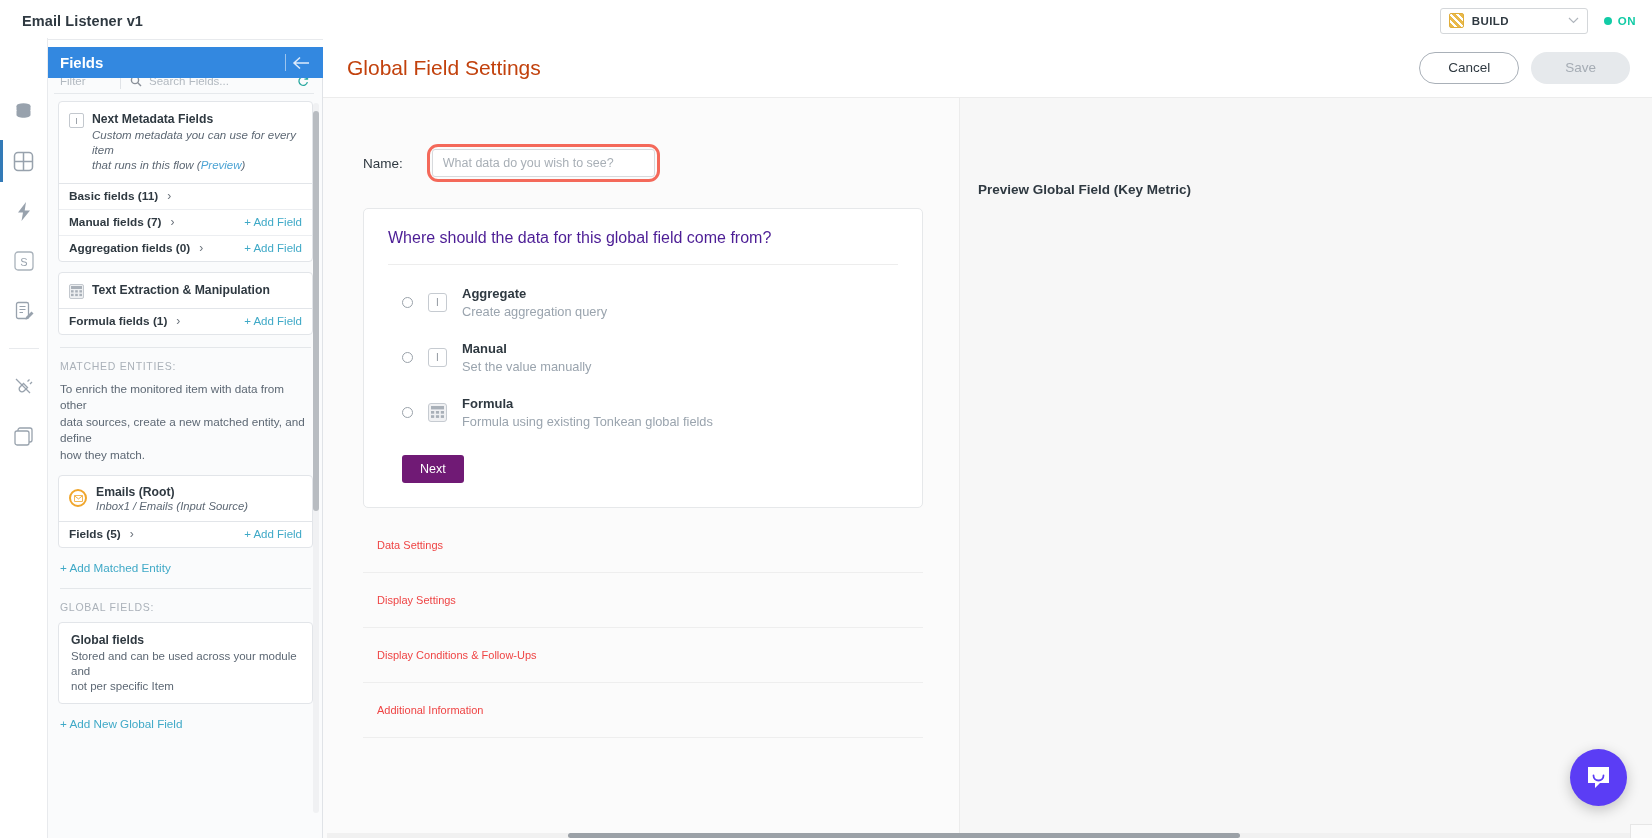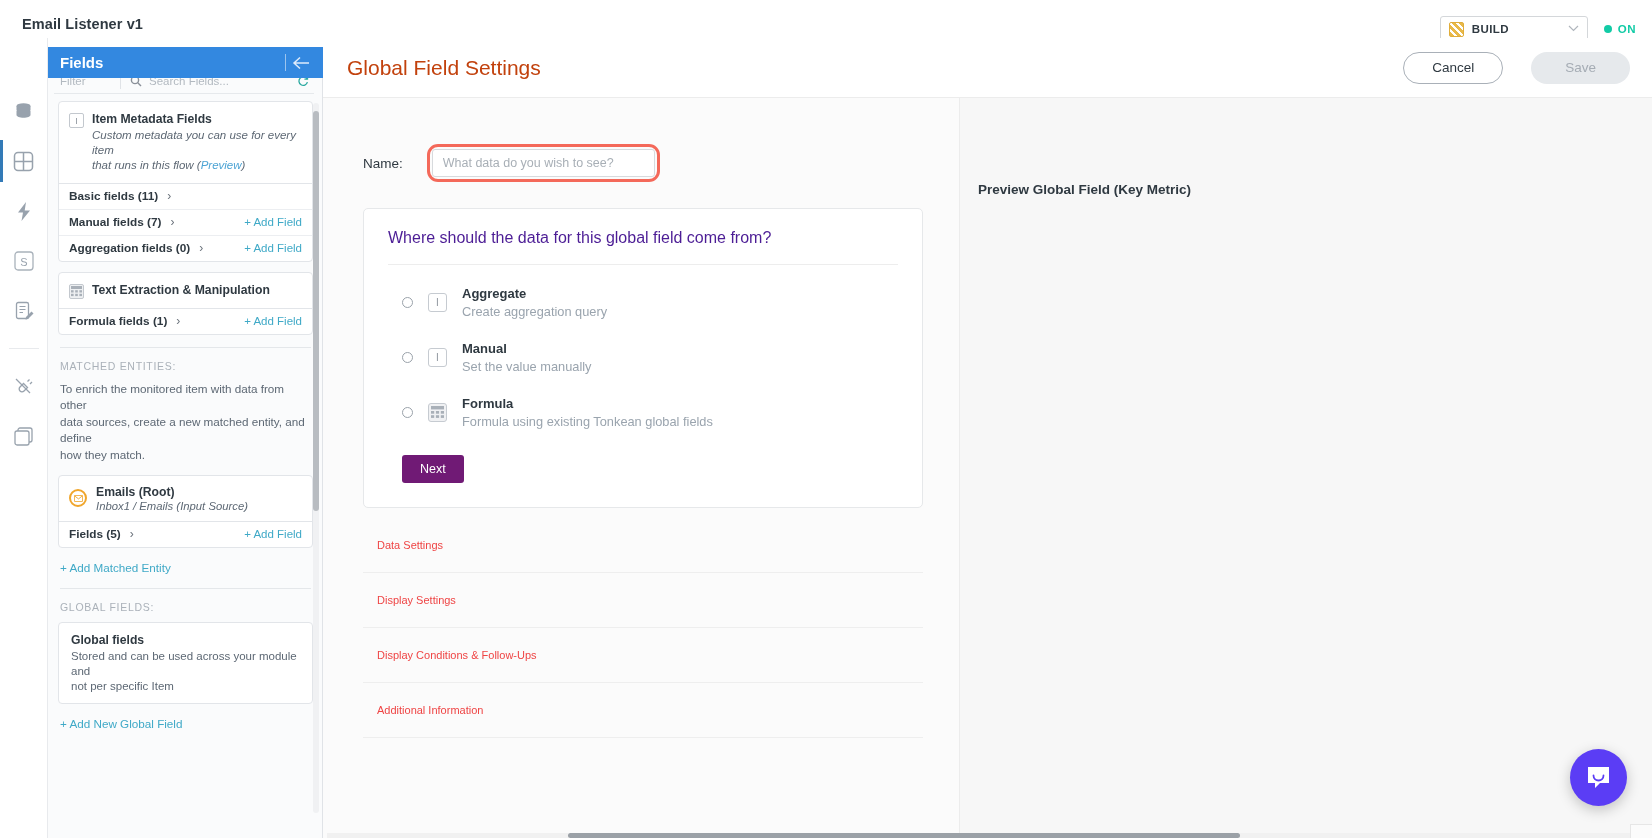--- a/index.html
+++ b/index.html
@@ -6,23 +6,23 @@
   html, body {
     width: 1652px; height: 838px;
     font-family: "Liberation Sans", sans-serif;
     background: #ffffff;
     overflow: hidden;
   }
   body { position: relative; }
 
   
   .topbar {
-    position: absolute; top: 16px; left: 0; width: 1652px; height: 38px;
+    position: absolute; top: 2px; left: 0; width: 1652px; height: 38px;
     background: #ffffff; border-bottom: 1px solid #e8eaed;
-    display: flex; align-items: flex-start;
+    display: flex; align-items: center;
   }
   .app-title {
     margin-left: 22px; font-size: 14.5px; font-weight: bold; color: #2f3941;
     letter-spacing: 0.1px;
   }
   .topbar-right {
     margin-left: auto; display: flex; align-items: center; gap: 16px; padding-right: 16px;
   }
   .env-select {
     width: 148px; height: 26px; border: 1px solid #d4d7da; border-radius: 3px;
@@ -138,21 +138,21 @@
   .main {
     position: absolute; top: 38px; left: 323px; width: 1329px; height: 800px;
     background: #fbfbfb;
   }
   .main-header {
     position: absolute; top: 0; left: 0; width: 1329px; height: 60px;
     background: #fff; border-bottom: 1px solid #ececec;
     display: flex; align-items: center; padding: 0 22px 0 24px;
   }
   .page-title { font-size: 21px; color: #c2410c; }
-  .hdr-actions { margin-left: auto; display: flex; align-items: center; gap: 28px; }
+  .hdr-actions { margin-left: auto; display: flex; align-items: center; gap: 12px; }
   .btn-cancel {
     height: 32px; padding: 0 28px; border-radius: 17px; border: 1px solid #a9b0b8;
     background: #fff; color: #2f3941; font-size: 13.5px;
     font-family: "Liberation Sans", sans-serif;
   }
   .btn-save {
     height: 32px; padding: 0 34px; border-radius: 17px; border: none;
     background: #e6e9ec; color: #a5acb4; font-size: 13.5px;
     font-family: "Liberation Sans", sans-serif;
   }
@@ -337,21 +337,21 @@
     </div>
   </div>
 
   <div class="panel-scroll">
 
     
     <div class="card">
       <div class="card-head">
         <div class="card-ico">I</div>
         <div>
-          <div class="card-title">Item Metadata Fields</div>
+          <div class="card-title">Next Metadata Fields</div>
           <div class="card-desc">
             <span>Custom metadata you can use for every item</span><br>
             <span>that runs in this flow (</span><span class="lnk">Preview</span><span>)</span>
           </div>
         </div>
       </div>
       <div class="card-row first">
         <span class="row-label">Basic fields (11)</span>
         <span class="row-caret">›</span>
       </div>

